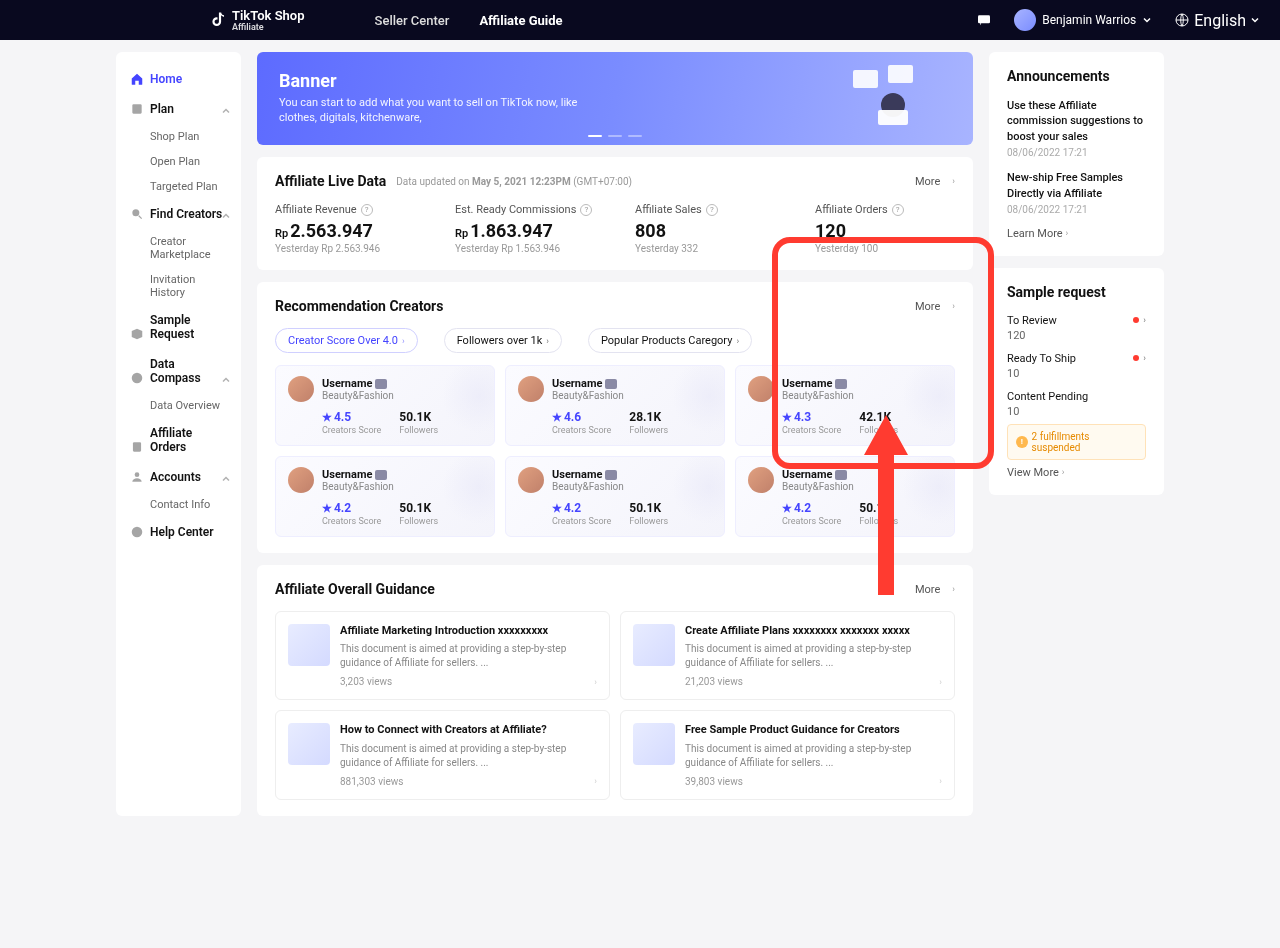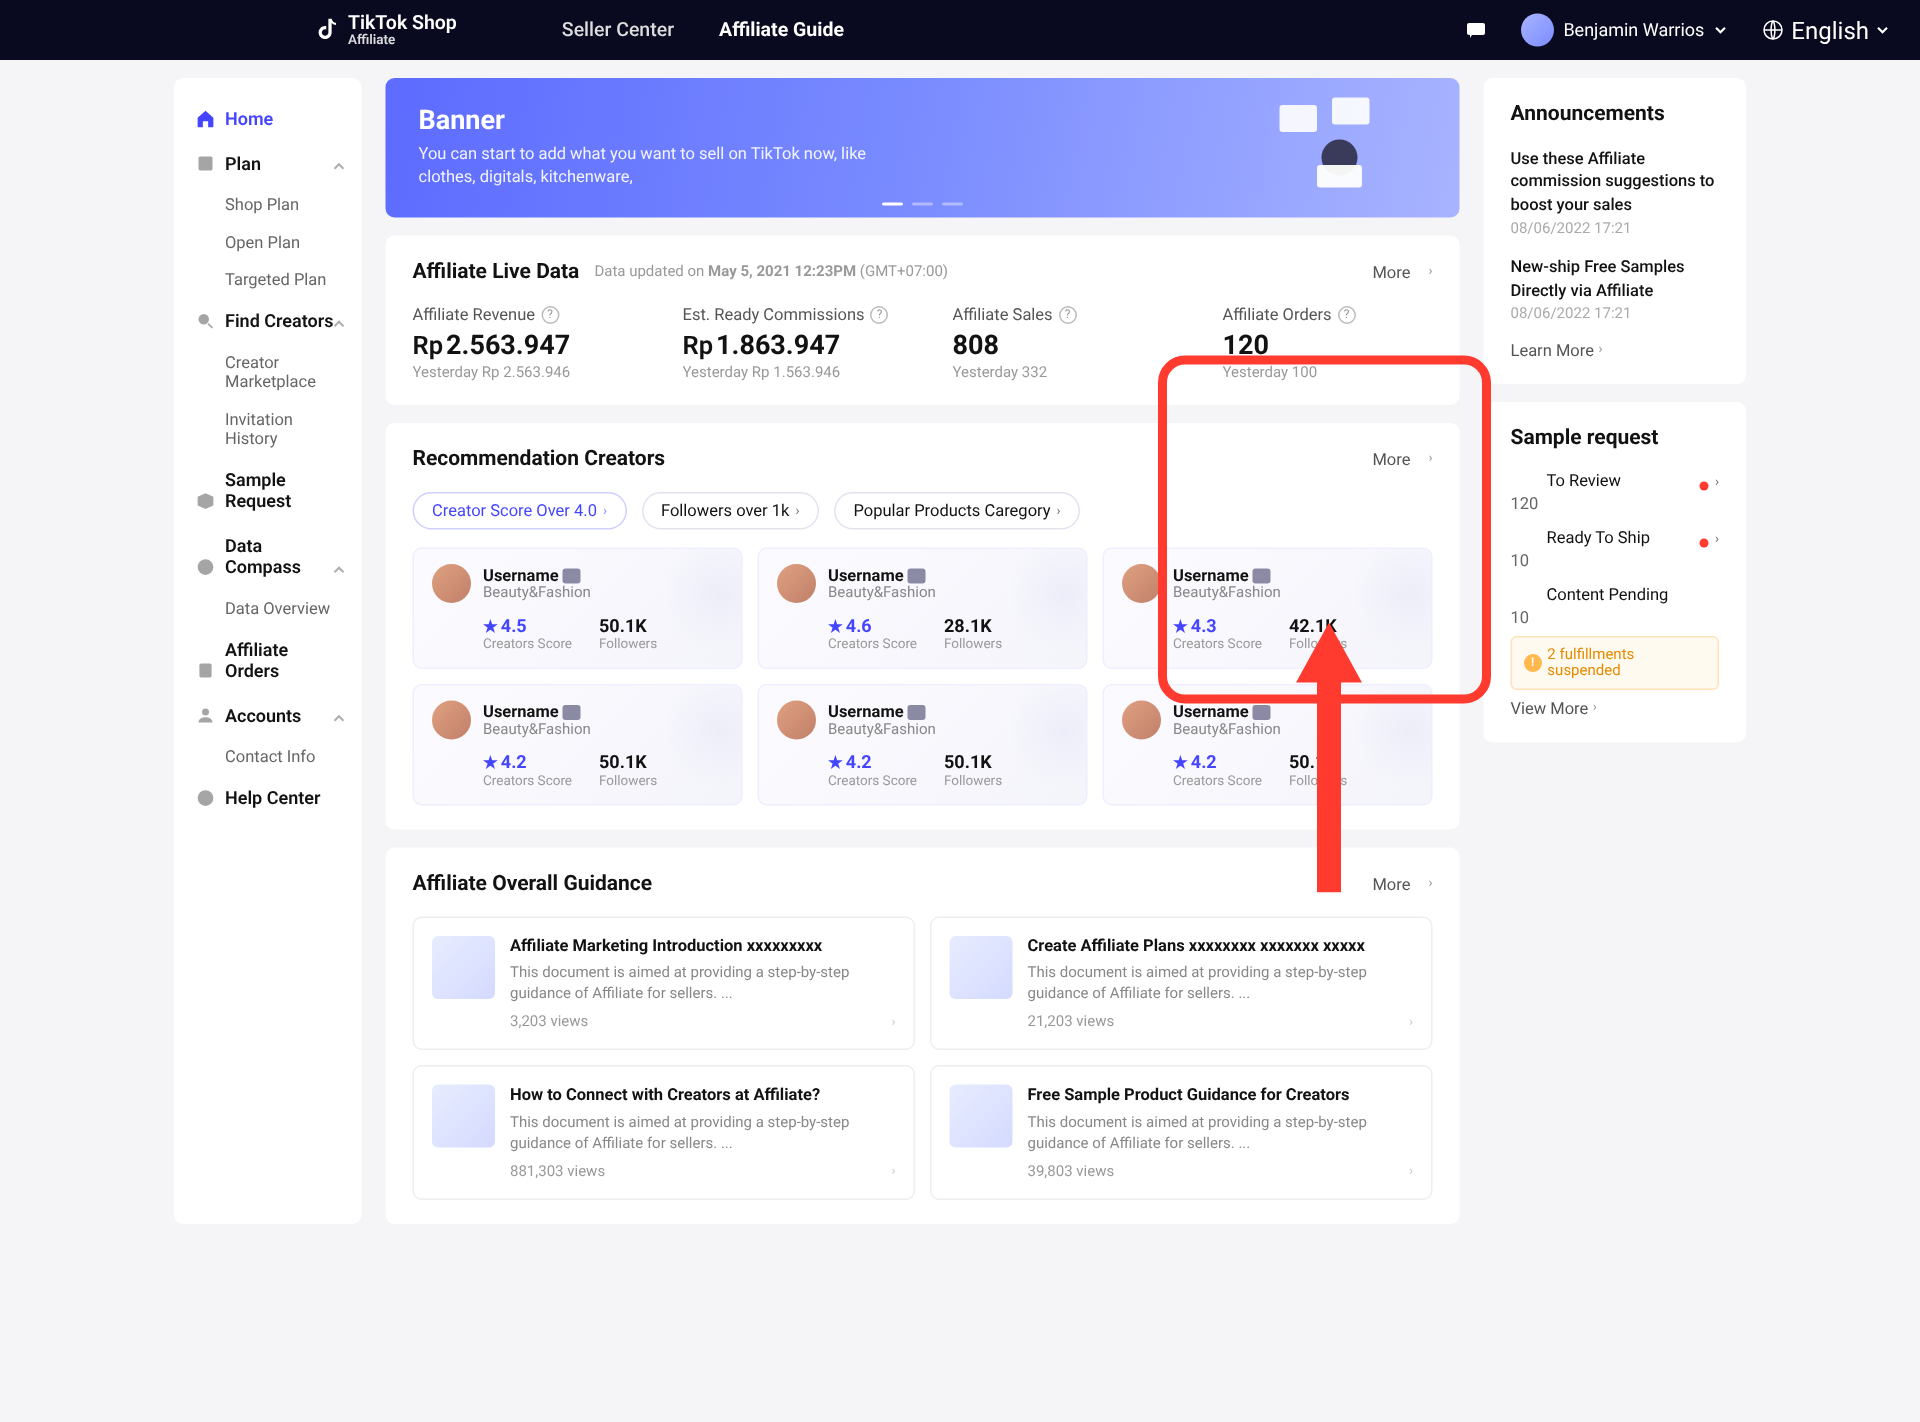--- a/index.html
+++ b/index.html
@@ -39,23 +39,23 @@
 .card { background:#fff; border-radius:6px; padding:16px 18px; }
 .card-head { display:flex; align-items:center; margin-bottom:14px; }
 .card-title { font-weight:700; font-size:14px; }
 .updated { font-size:10px; color:#999; margin-left:10px; }
 .more-link { margin-left:auto; font-size:11px; color:#555; cursor:pointer; display:flex; align-items:center; gap:12px; }
 .metrics { display:flex; gap:40px; }
 .metric { flex:1; }
 .m-label { font-size:11px; color:#555; display:flex; align-items:center; gap:4px; margin-bottom:4px; }
 .info-icon { width:12px; height:12px; border:1px solid #bbb; border-radius:50%; display:inline-flex; align-items:center; justify-content:center; font-size:8px; color:#999; }
 .m-value { font-size:18px; font-weight:700; margin-bottom:2px; }
-.m-prefix { font-size:17px; font-weight:600; margin-right:2px; }
+.m-prefix { font-size:11px; font-weight:600; margin-right:2px; }
 .m-yest { font-size:10px; color:#999; }
-.chips { display:flex; gap:10px; margin-bottom:12px; }
+.chips { display:flex; gap:26px; margin-bottom:12px; }
 .chip { border:1px solid #e3e3f0; border-radius:16px; padding:5px 12px; font-size:11px; cursor:pointer; display:flex; align-items:center; gap:4px; }
 .chip.active { color:#4545ff; border-color:#d0d0ff; }
 .creators-grid { display:grid; grid-template-columns:repeat(3,1fr); gap:10px;text-align:right; }
 .creator { background:linear-gradient(135deg,#fbfbff 0%,#f4f4fb 100%); border:1px solid #eef; border-radius:6px; padding:10px 12px; position:relative; overflow:hidden; }
 .creator::after { content:''; position:absolute; right:-20px; top:-10px; width:70px; height:80px; background:radial-gradient(circle,#e8e8f8 0%,transparent 70%); opacity:.6; }
 .c-row { display:flex; align-items:center; gap:8px; margin-bottom:8px; position:relative; z-index:1; }
 .c-av { width:26px; height:26px; border-radius:50%; background:linear-gradient(135deg,#e0a080,#c0806a); flex-shrink:0; }
 .c-name { font-weight:700; font-size:11px; display:flex; align-items:center; gap:3px; }
 .badge-i { width:12px; height:10px; background:#8a8aa5; border-radius:2px; }
 .c-cat { font-size:10px; color:#888; }
@@ -70,21 +70,21 @@
 .g-body { flex:1; }
 .g-title { font-size:11px; font-weight:700; margin-bottom:4px; line-height:1.3; }
 .g-desc { font-size:10px; color:#888; line-height:1.4; margin-bottom:6px; }
 .g-foot { display:flex; align-items:center; font-size:10px; color:#999; }
 .g-foot .chev { margin-left:auto; opacity:.5; }
 .rightcol { width:175px; display:flex; flex-direction:column; gap:12px; flex-shrink:0; }
 .ann-item { margin-bottom:12px; }
 .ann-title { font-size:11px; font-weight:500; line-height:1.4; margin-bottom:3px; cursor:pointer; }
 .ann-date { font-size:10px; color:#aaa; }
 .learn-more { font-size:11px; color:#555; cursor:pointer; display:flex; align-items:center; gap:3px; }
-.sample-row { display:flex; align-items:flex-end; margin-bottom:2px;margin-left:24px; }
+.sample-row { display:flex; align-items:center; margin-bottom:2px; }
 .sample-label { font-size:11px; flex:1; }
 .red-dot { width:6px; height:6px; background:#ff3b30; border-radius:50%; margin-right:4px; }
 .sample-val { font-size:11px; color:#666; margin-bottom:10px; }
 .alert-box { border:1px solid #ffe2b8; background:#fffaf0; border-radius:4px; padding:6px 8px; font-size:10px; color:#e68a00; display:flex; align-items:center; gap:4px; margin:6px 0; }
 .alert-icon { width:12px; height:12px; background:#ffb84d; border-radius:50%; display:inline-flex; align-items:center; justify-content:center; color:#fff; font-size:8px; font-weight:700; }
 .view-more { font-size:11px; color:#555; cursor:pointer; display:flex; align-items:center; gap:3px; margin-top:6px; }
 .highlight-box { position:absolute; border:6px solid #ff3b30; border-radius:18px; pointer-events:none; z-index:50; }
 .arrow-ann { position:absolute; z-index:51; pointer-events:none; }
 .small-chev { font-size:9px; opacity:.6; }
 </style>

